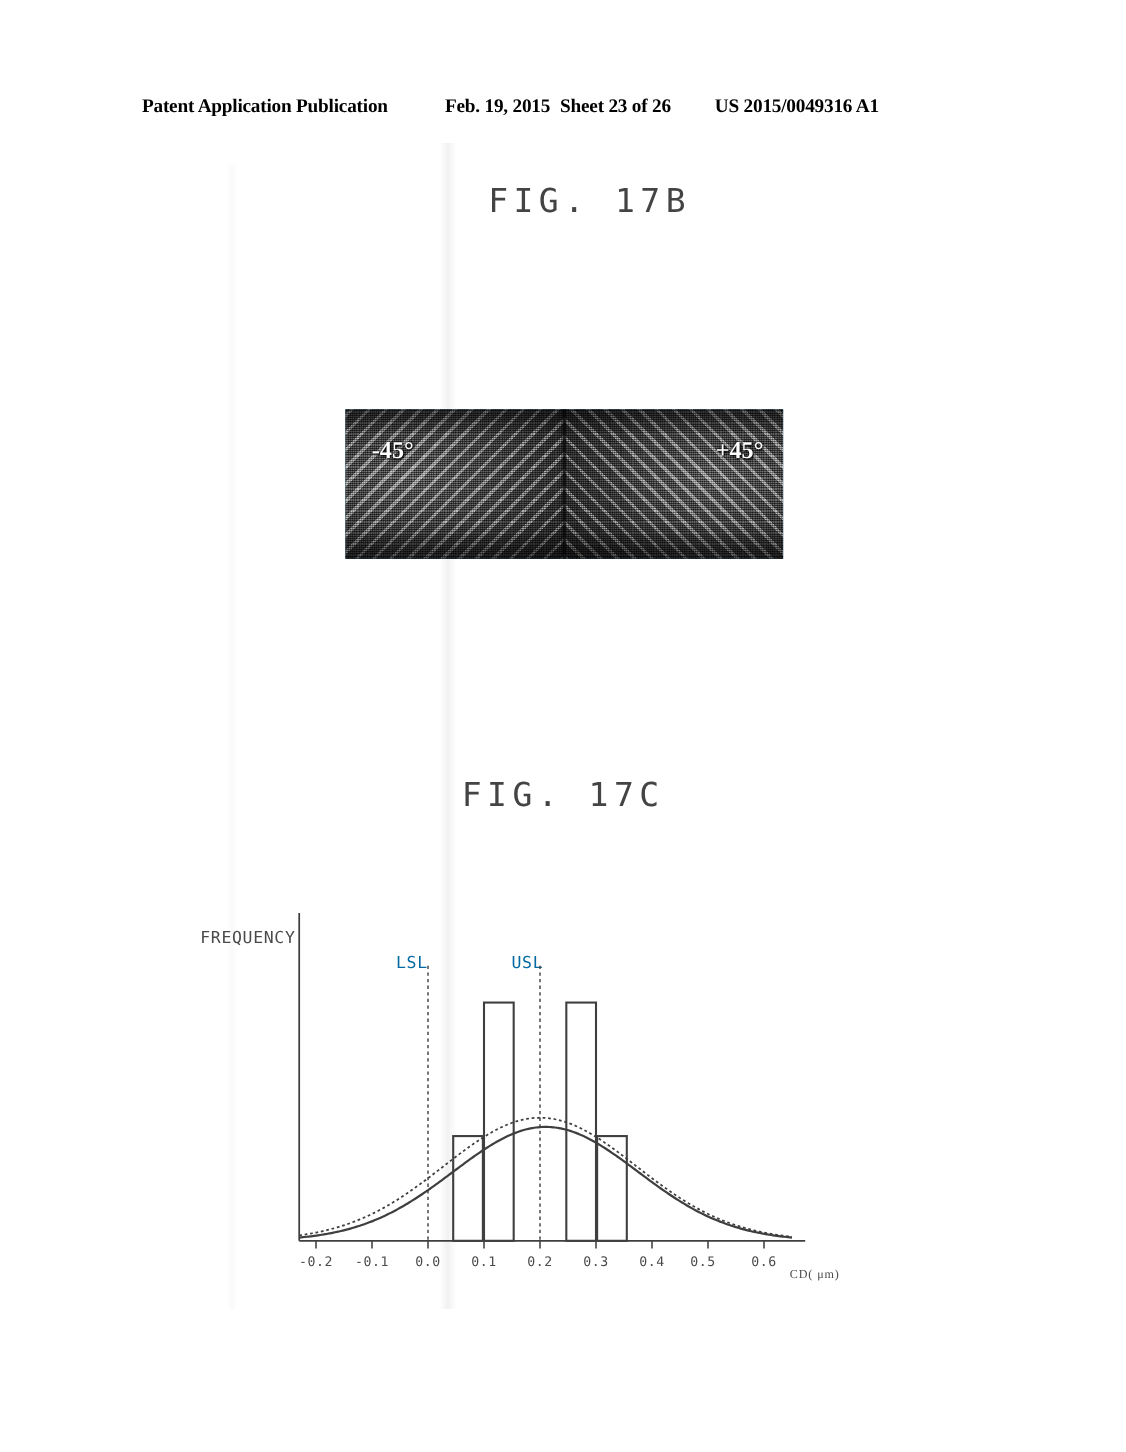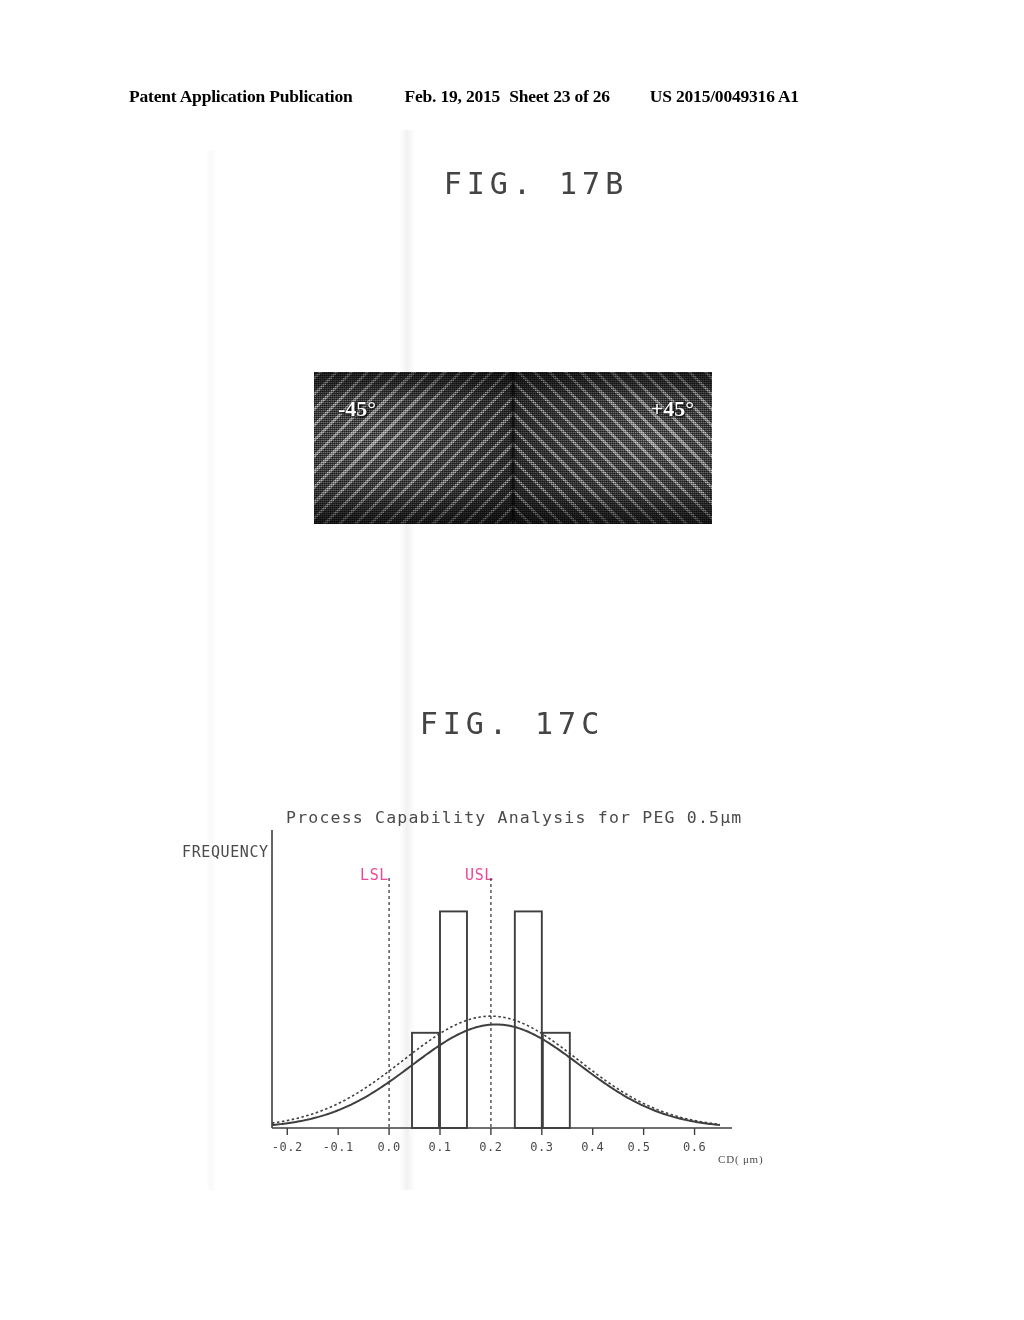--- a/index.html
+++ b/index.html
@@ -62,21 +62,21 @@
        rgba(0,0,0,0) 0%,
        rgba(0,0,0,0.022) 50%,
        rgba(0,0,0,0) 100%);
     pointer-events:none;
   }
 
   
   #sem-figure{
     position:absolute;
     left:314px;top:372px;
-    width:398px;height:152px;
+    width:398px;height:136px;
     background:#0c4a6e;
     overflow:hidden;
   }
   .sem-layer{position:absolute;inset:0;}
   
   .sem-left{
     left:0;width:50%;
     background:
       repeating-linear-gradient(-45deg,
         rgba(255,255,255,0.28) 0px,
@@ -160,21 +160,21 @@
     color:#4a4a4a;
     white-space:nowrap;
   }
   #plot-svg{position:absolute;left:0;top:0;}
 
   .limit-label{
     position:absolute;
     font-family:"DejaVu Sans Mono", monospace;
     font-size:15px;
     letter-spacing:0.6px;
-    color:#ec4899;
+    color:#0369a1;
   }
   #lsl-label{left:190px;top:58px;}
   #usl-label{left:295px;top:58px;}
 
   #chart-legend{
     position:absolute;
     left:480px;top:60px;
     width:185px;
   }
   .legend-row{
@@ -226,21 +226,20 @@
   <div class="sem-dither"></div>
   <div class="sem-vignette"></div>
   <div class="sem-label" id="sem-label-left">-45°</div>
   <div class="sem-label" id="sem-label-right">+45°</div>
 </div>
 
 <div class="fig-title" id="fig17c-title">FIG. 17C</div>
 
 <div id="capability-chart">
 
-  <div id="chart-title">Process Capability Analysis for PEG 0.5μm</div>
   <div id="y-axis-label">FREQUENCY</div>
   <div id="x-axis-label">CD( μm)</div>
 
   <div class="limit-label" id="lsl-label">LSL</div>
   <div class="limit-label" id="usl-label">USL</div>
 
 
   <svg id="plot-svg" width="680" height="390">
       <g stroke="#3f3f3f" stroke-width="1.6" fill="none">
         <line x1="102" y1="22" x2="102" y2="320"></line>

